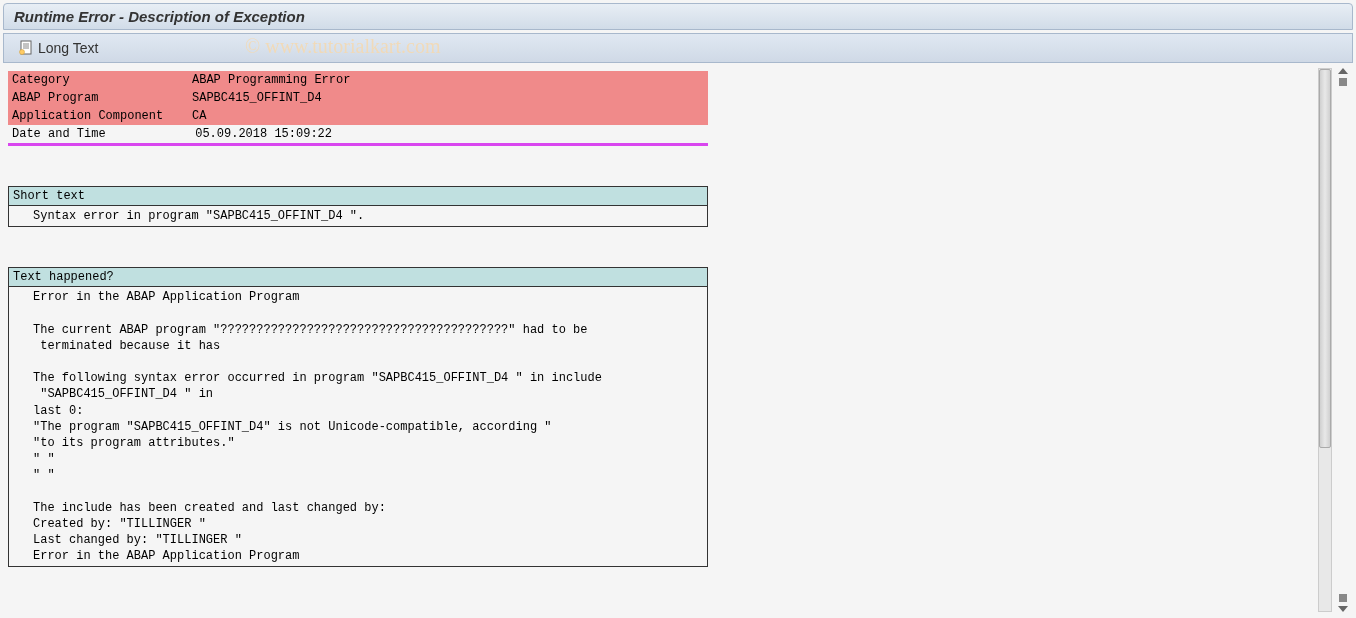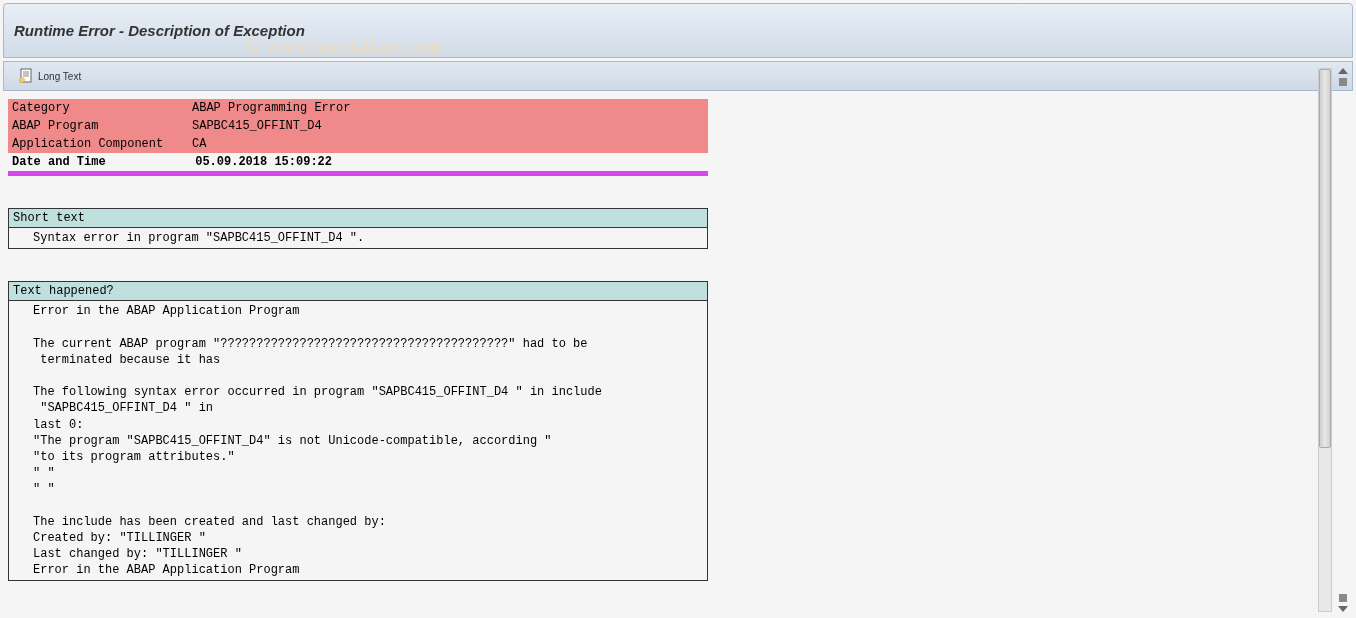--- a/index.html
+++ b/index.html
@@ -13,40 +13,40 @@
       background: #f5f5f5;
       width: 1356px;
       height: 618px;
       overflow: hidden;
       position: relative;
     }
     .title-bar {
       background: linear-gradient(to bottom, #e8eef5 0%, #d1dce8 100%);
       border: 1px solid #a8b8cc;
       border-radius: 4px 4px 0 0;
-      padding: 18px 10px;
+      padding: 4px 10px;
       font-weight: bold;
       font-style: italic;
       font-size: 15px;
       color: #333;
       margin: 3px;
     }
     .toolbar {
       background: linear-gradient(to bottom, #e0e8f2 0%, #cfd9e6 100%);
       border: 1px solid #a8b8cc;
       padding: 6px 10px;
       margin: 0 3px;
       display: flex;
       align-items: center;
       height: 30px;
     }
     .toolbar-button {
       display: flex;
       align-items: center;
-      font-size: 10px;
+      font-size: 14px;
       color: #333;
       cursor: pointer;
       padding: 2px 4px;
     }
     .doc-icon {
       width: 16px;
       height: 16px;
       margin-right: 4px;
       display: inline-block;
       position: relative;
@@ -71,32 +71,31 @@
       border: none;
       color: #000;
     }
     .error-table td.label {
       width: 180px;
     }
     .date-row {
       font-family: 'Courier New', monospace;
       font-size: 12px;
       padding: 2px 4px;
-      border-bottom: 5px solid #d946ef;
+      border-bottom: 3px solid #d946ef;
       width: 700px;
-      font-weight: bold;
     }
     .date-row .label {
       display: inline-block;
       width: 176px;
     }
     .section-box {
       border: 1px solid #333;
       width: 700px;
-      margin-top: 32px;
+      margin-top: 40px;
       font-family: 'Courier New', monospace;
       font-size: 12px;
     }
     .section-header {
       background: #c0e0e0;
       padding: 2px 4px;
       border-bottom: 1px solid #333;
     }
     .section-body {
       padding: 2px 4px;

